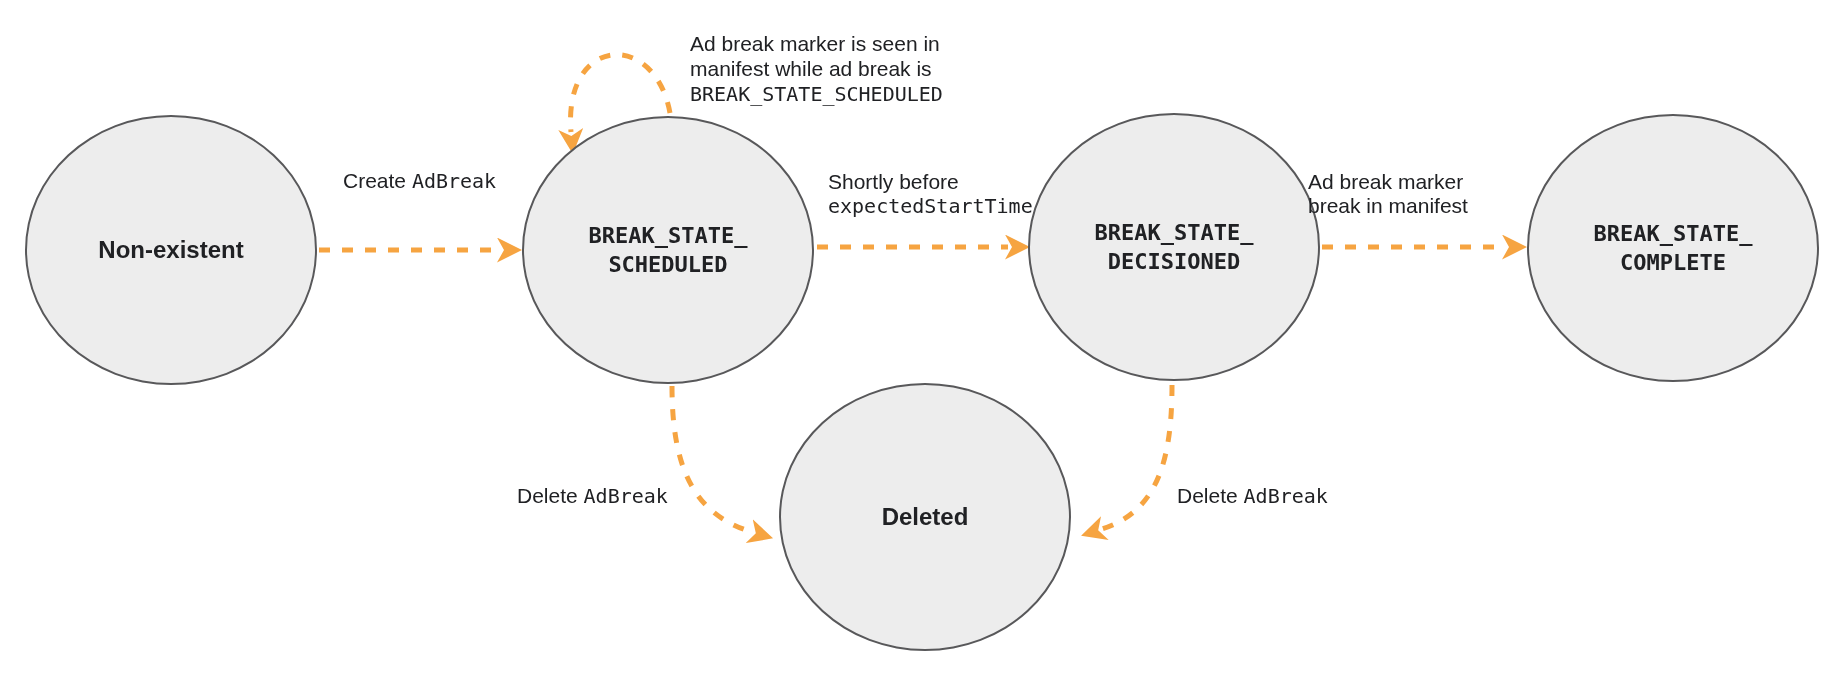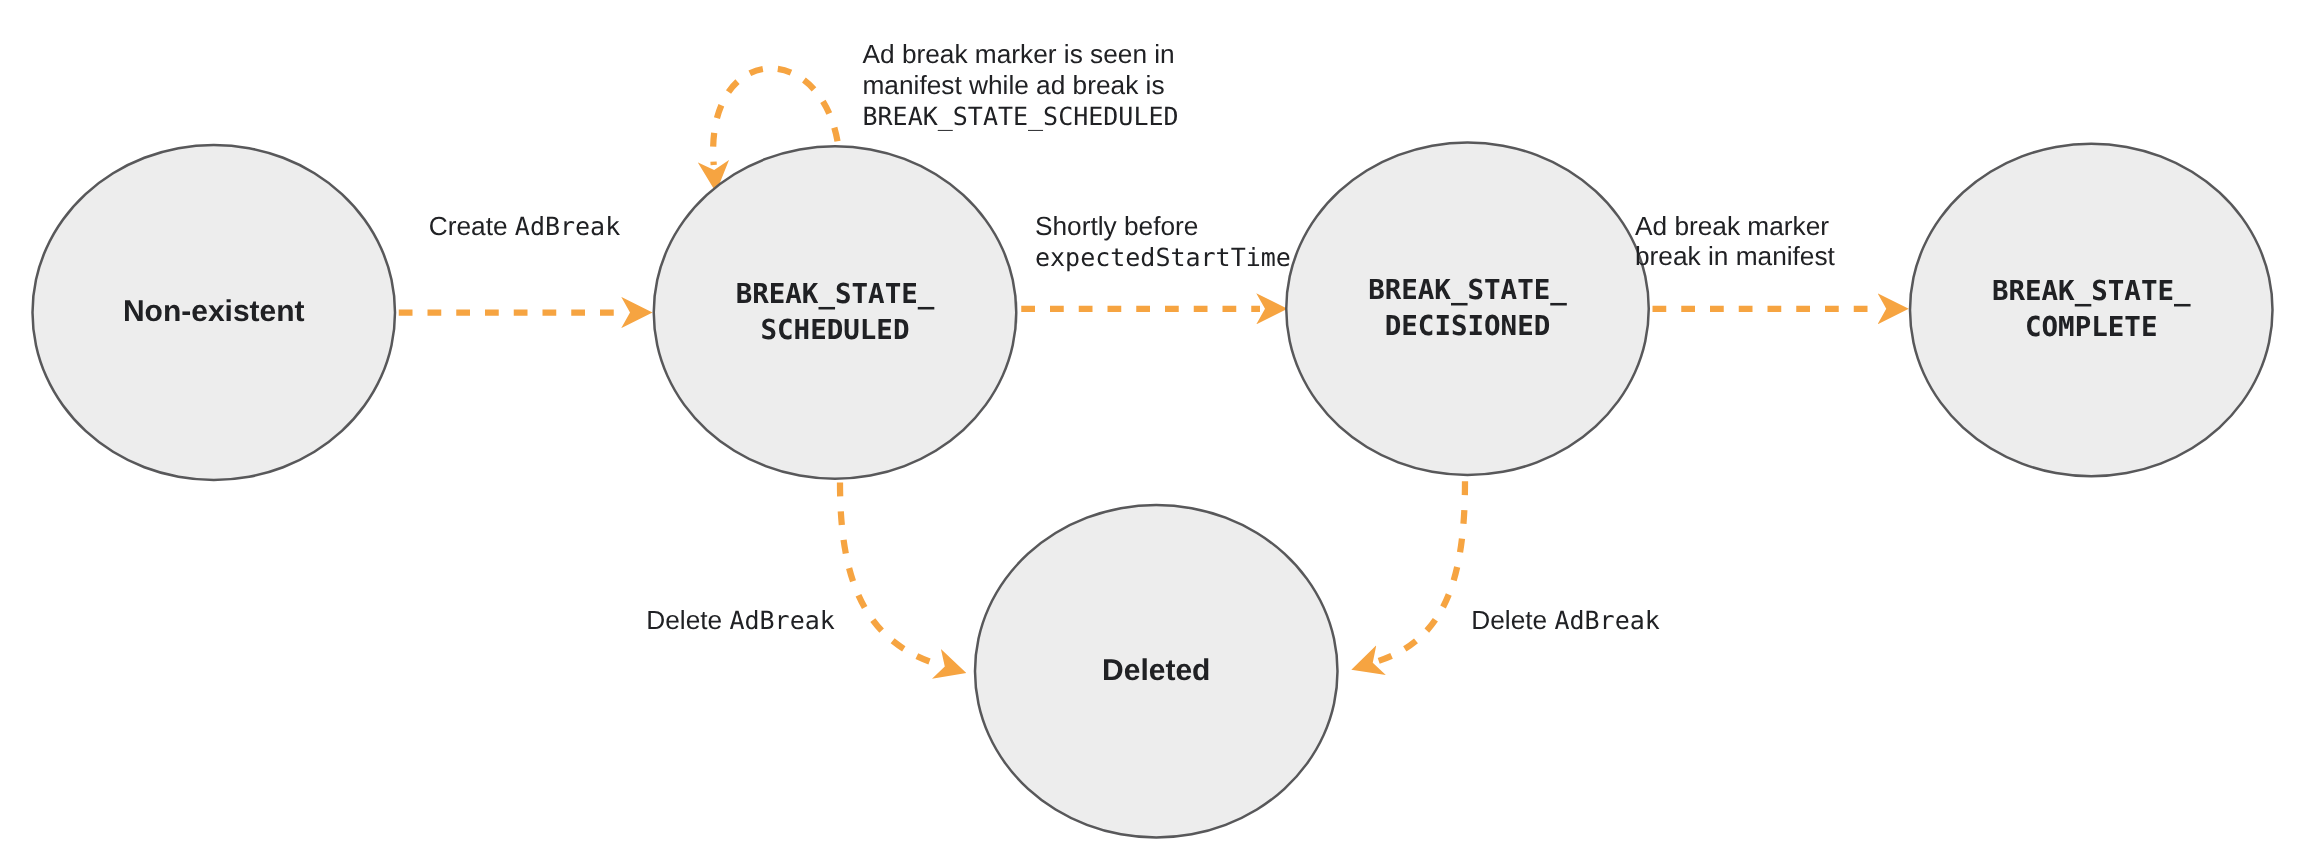--- a/index.html
+++ b/index.html
@@ -43,21 +43,21 @@
     position: absolute;
     font-size: 21px;
     line-height: 24px;
     white-space: nowrap;
   }
   .edge-label .mono { font-size: 20px; }
   #node-nonexistent { left: 25px;   top: 115px; width: 292px; height: 270px; }
   #node-scheduled   { left: 522px;  top: 116px; width: 292px; height: 268px; }
   #node-decisioned  { left: 1028px; top: 113px; width: 292px; height: 268px; }
   #node-complete    { left: 1527px; top: 114px; width: 292px; height: 268px; }
-  #node-deleted     { left: 779px;  top: 403px; width: 292px; height: 268px; }
+  #node-deleted     { left: 779px;  top: 383px; width: 292px; height: 268px; }
   #lbl-create      { left: 343px;  top: 169px; }
   #lbl-loop        { left: 690px;  top: 31px; line-height: 25px; }
   #lbl-shortly     { left: 828px;  top: 170px; }
   #lbl-marker-seen { left: 1296px; top: 170px; margin-left: 12px; }
   #lbl-delete-left { left: 517px;  top: 484px; }
   #lbl-delete-right{ left: 1177px; top: 484px; }
 </style>
 </head>
 <body>
 

